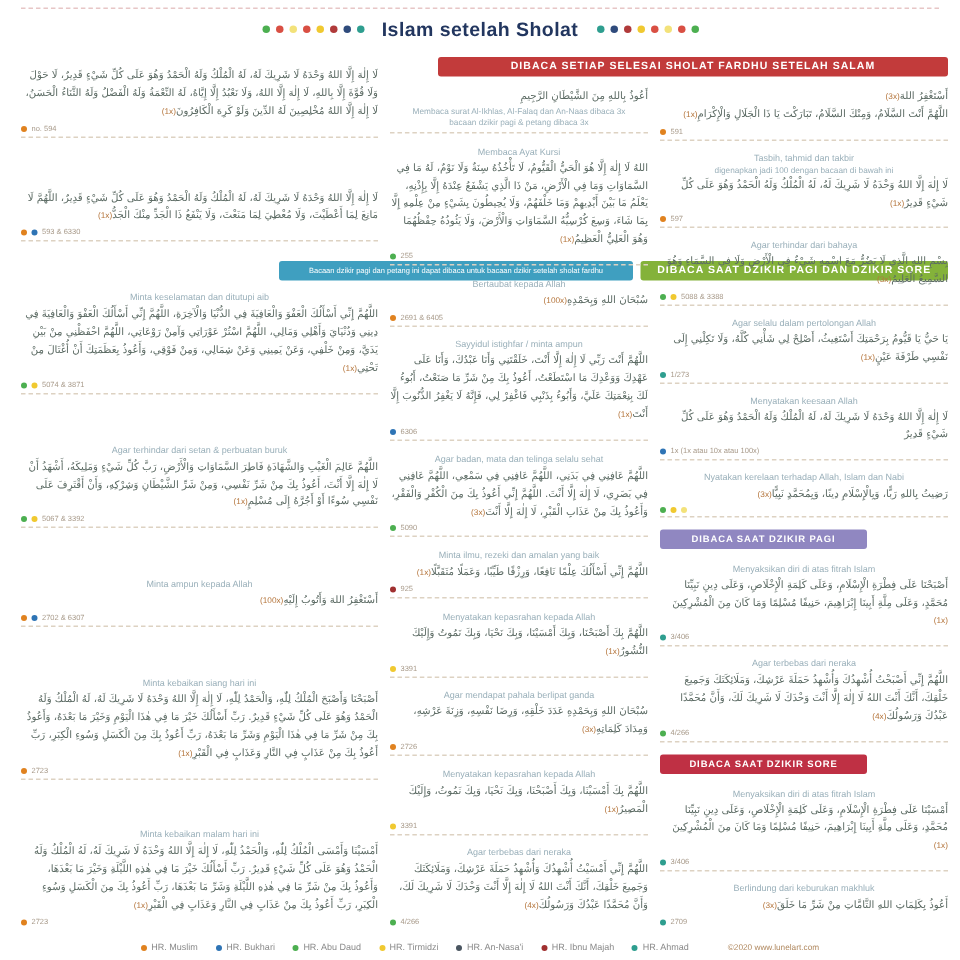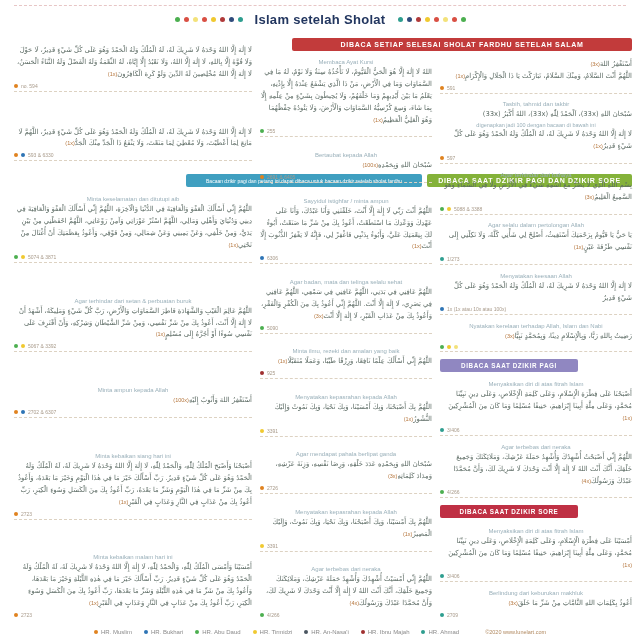--- a/index.html
+++ b/index.html
@@ -125,20 +125,25 @@
         <div class="cap">Minta kebaikan malam hari ini</div>
         <div class="ar" dir="rtl">أَمْسَيْنَا وَأَمْسَى الْمُلْكُ لِلّٰهِ، وَالْحَمْدُ لِلّٰهِ، لَا إِلٰهَ إِلَّا اللهُ وَحْدَهُ لَا شَرِيكَ لَهُ، لَهُ الْمُلْكُ وَلَهُ الْحَمْدُ وَهُوَ عَلَى كُلِّ شَيْءٍ قَدِيرٌ. رَبِّ أَسْأَلُكَ خَيْرَ مَا فِي هٰذِهِ اللَّيْلَةِ وَخَيْرَ مَا بَعْدَهَا، وَأَعُوذُ بِكَ مِنْ شَرِّ مَا فِي هٰذِهِ اللَّيْلَةِ وَشَرِّ مَا بَعْدَهَا، رَبِّ أَعُوذُ بِكَ مِنَ الْكَسَلِ وَسُوءِ الْكِبَرِ، رَبِّ أَعُوذُ بِكَ مِنْ عَذَابٍ فِي النَّارِ وَعَذَابٍ فِي الْقَبْرِ<span class="cnt" dir="ltr"> (1x)</span></div>
         <div class="refs">
           <span class="dot" style="background: rgb(224, 130, 31);"></span>
           <span class="reflabel">2723</span>
         </div>
       </div>
     </div>
   <div class="col" id="col-mid">
       <div class="block">
+        <div class="ar" dir="rtl">أَعُوذُ بِاللهِ مِنَ الشَّيْطَانِ الرَّجِيمِ</div>
+        <div class="note">Membaca surat Al-Ikhlas, Al-Falaq dan An-Naas dibaca 3x</div>
+        <div class="note">bacaan dzikir pagi &amp; petang dibaca 3x</div>
+      </div>
+      <div class="block">
         <div class="cap">Membaca Ayat Kursi</div>
         <div class="ar" dir="rtl">اللهُ لَا إِلٰهَ إِلَّا هُوَ الْحَيُّ الْقَيُّومُ، لَا تَأْخُذُهُ سِنَةٌ وَلَا نَوْمٌ، لَهُ مَا فِي السَّمَاوَاتِ وَمَا فِي الْأَرْضِ، مَنْ ذَا الَّذِي يَشْفَعُ عِنْدَهُ إِلَّا بِإِذْنِهِ، يَعْلَمُ مَا بَيْنَ أَيْدِيهِمْ وَمَا خَلْفَهُمْ، وَلَا يُحِيطُونَ بِشَيْءٍ مِنْ عِلْمِهِ إِلَّا بِمَا شَاءَ، وَسِعَ كُرْسِيُّهُ السَّمَاوَاتِ وَالْأَرْضَ، وَلَا يَئُودُهُ حِفْظُهُمَا وَهُوَ الْعَلِيُّ الْعَظِيمُ<span class="cnt" dir="ltr"> (1x)</span></div>
         <div class="refs">
           <span class="dot" style="background: rgb(76, 175, 80);"></span>
           <span class="reflabel">255</span>
         </div>
       </div>
       <div class="block">
         <div class="cap">Bertaubat kepada Allah</div>
         <div class="ar" dir="rtl">سُبْحَانَ اللهِ وَبِحَمْدِهِ<span class="cnt" dir="ltr"> (100x)</span></div>
@@ -208,21 +213,20 @@
       <div class="block">
         <div class="ar" dir="rtl">أَسْتَغْفِرُ اللهَ<span class="cnt" dir="ltr"> (3x)</span></div>
         <div class="ar" dir="rtl">اللَّهُمَّ أَنْتَ السَّلَامُ، وَمِنْكَ السَّلَامُ، تَبَارَكْتَ يَا ذَا الْجَلَالِ وَالْإِكْرَامِ<span class="cnt" dir="ltr"> (1x)</span></div>
         <div class="refs">
           <span class="dot" style="background: rgb(224, 130, 31);"></span>
           <span class="reflabel">591</span>
         </div>
       </div>
       <div class="block">
         <div class="cap">Tasbih, tahmid dan takbir</div>
-        <div class="ar" dir="rtl">سُبْحَانَ اللهِ (33x)، اَلْحَمْدُ لِلّٰهِ (33x)، اللهُ أَكْبَرُ (33x)</div>
         <div class="note">digenapkan jadi 100 dengan bacaan di bawah ini</div>
         <div class="ar" dir="rtl">لَا إِلٰهَ إِلَّا اللهُ وَحْدَهُ لَا شَرِيكَ لَهُ، لَهُ الْمُلْكُ وَلَهُ الْحَمْدُ وَهُوَ عَلَى كُلِّ شَيْءٍ قَدِيرٌ<span class="cnt" dir="ltr"> (1x)</span></div>
         <div class="refs">
           <span class="dot" style="background: rgb(224, 130, 31);"></span>
           <span class="reflabel">597</span>
         </div>
       </div>
       <div class="block">
         <div class="cap">Agar terhindar dari bahaya</div>
         <div class="ar" dir="rtl">بِسْمِ اللهِ الَّذِي لَا يَضُرُّ مَعَ اسْمِهِ شَيْءٌ فِي الْأَرْضِ وَلَا فِي السَّمَاءِ وَهُوَ السَّمِيعُ الْعَلِيمُ<span class="cnt" dir="ltr"> (3x)</span></div>

